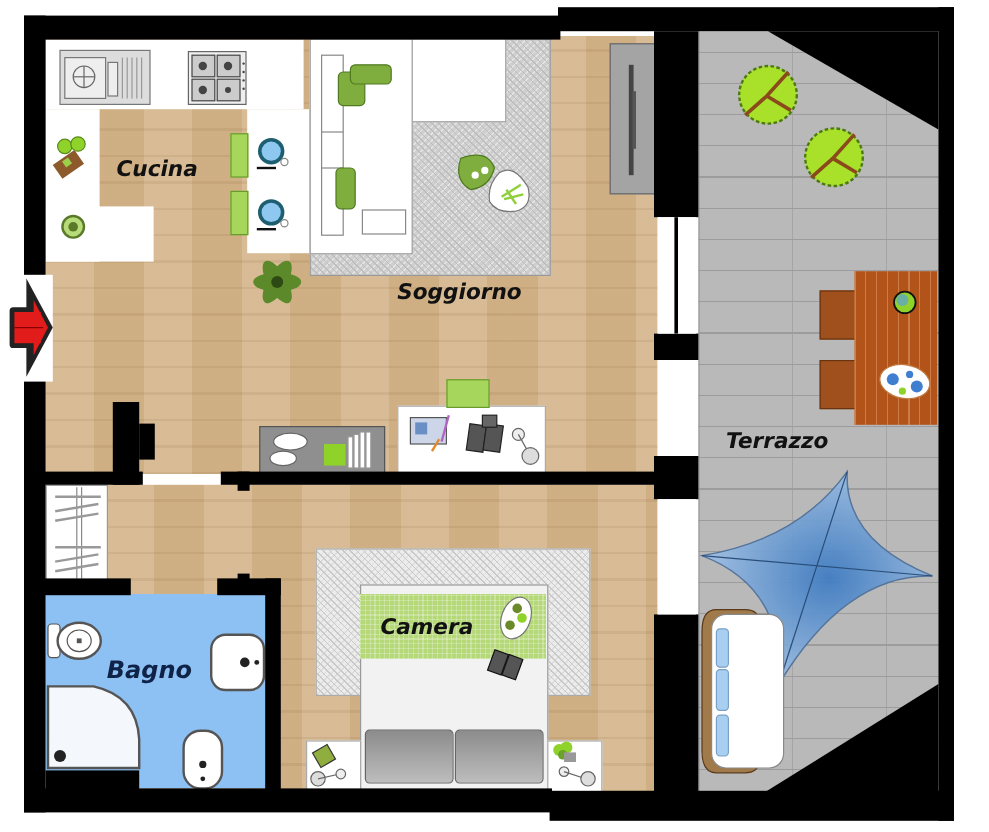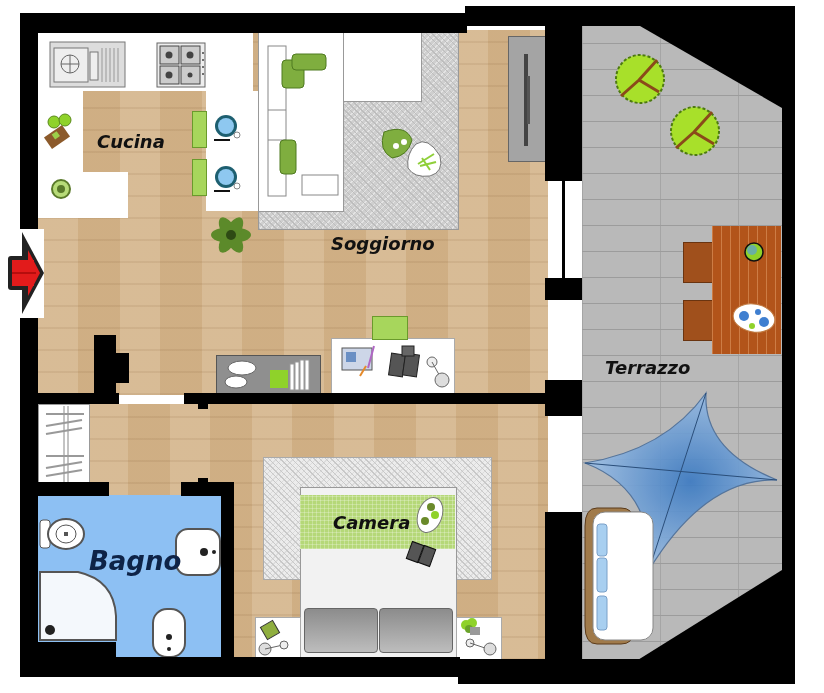--- a/index.html
+++ b/index.html
@@ -34,21 +34,21 @@
       background-image:
         repeating-linear-gradient(45deg, #c8c8c8 0 1px, transparent 1px 4px),
         repeating-linear-gradient(-45deg, #dcdcdc 0 1px, transparent 1px 4px);
       border:1px solid #aaa;
     }
     .white { position:absolute; background:#fff; }
     .label {
       position:absolute; font-family:"DejaVu Sans", sans-serif; font-weight:bold; font-style:italic;
       font-size:18px; color:#111; white-space:nowrap;
     }
-    .label.bagno { color:#0e2347; font-size:26px; }
+    .label.bagno { color:#0e2347; font-size:20px; }
     svg { position:absolute; overflow:visible; }
   </style>
 </head>
 <body>
 
 <div class="wood" style="left:38px;top:30px;width:510px;height:365px;"></div>
 <div class="wood" style="left:88px;top:404px;width:460px;height:256px;"></div>
 <div class="tiles" style="left:582px;top:26px;width:200px;height:642px;"></div>
 <div class="abs" style="left:38px;top:495px;width:183px;height:162px;background:#8dc0f3;"></div>
 
@@ -340,14 +340,14 @@
   <polygon points="16,2 38,43 16,84" fill="#222"></polygon>
   <rect x="2" y="26" width="26" height="34" rx="3" fill="#222"></rect>
   <rect x="6" y="30" width="22" height="26" fill="#e21b1b"></rect>
   <polygon points="22,20 34,43 22,66" fill="#e21b1b"></polygon>
   <line x1="6" y1="43" x2="30" y2="43" stroke="#8a0000" stroke-width="1"></line>
 </svg>
 
 <div class="label" style="left:97px;top:131px;">Cucina</div>
 <div class="label" style="left:331px;top:233px;">Soggiorno</div>
 <div class="label" style="left:605px;top:357px;">Terrazzo</div>
-<div class="label" style="left:333px;top:512px;">Camera</div>
+<div class="label" style="left:317px;top:512px;">Camera</div>
 <div class="label bagno" style="left:89px;top:546px;">Bagno</div>
 
 </body></html>

